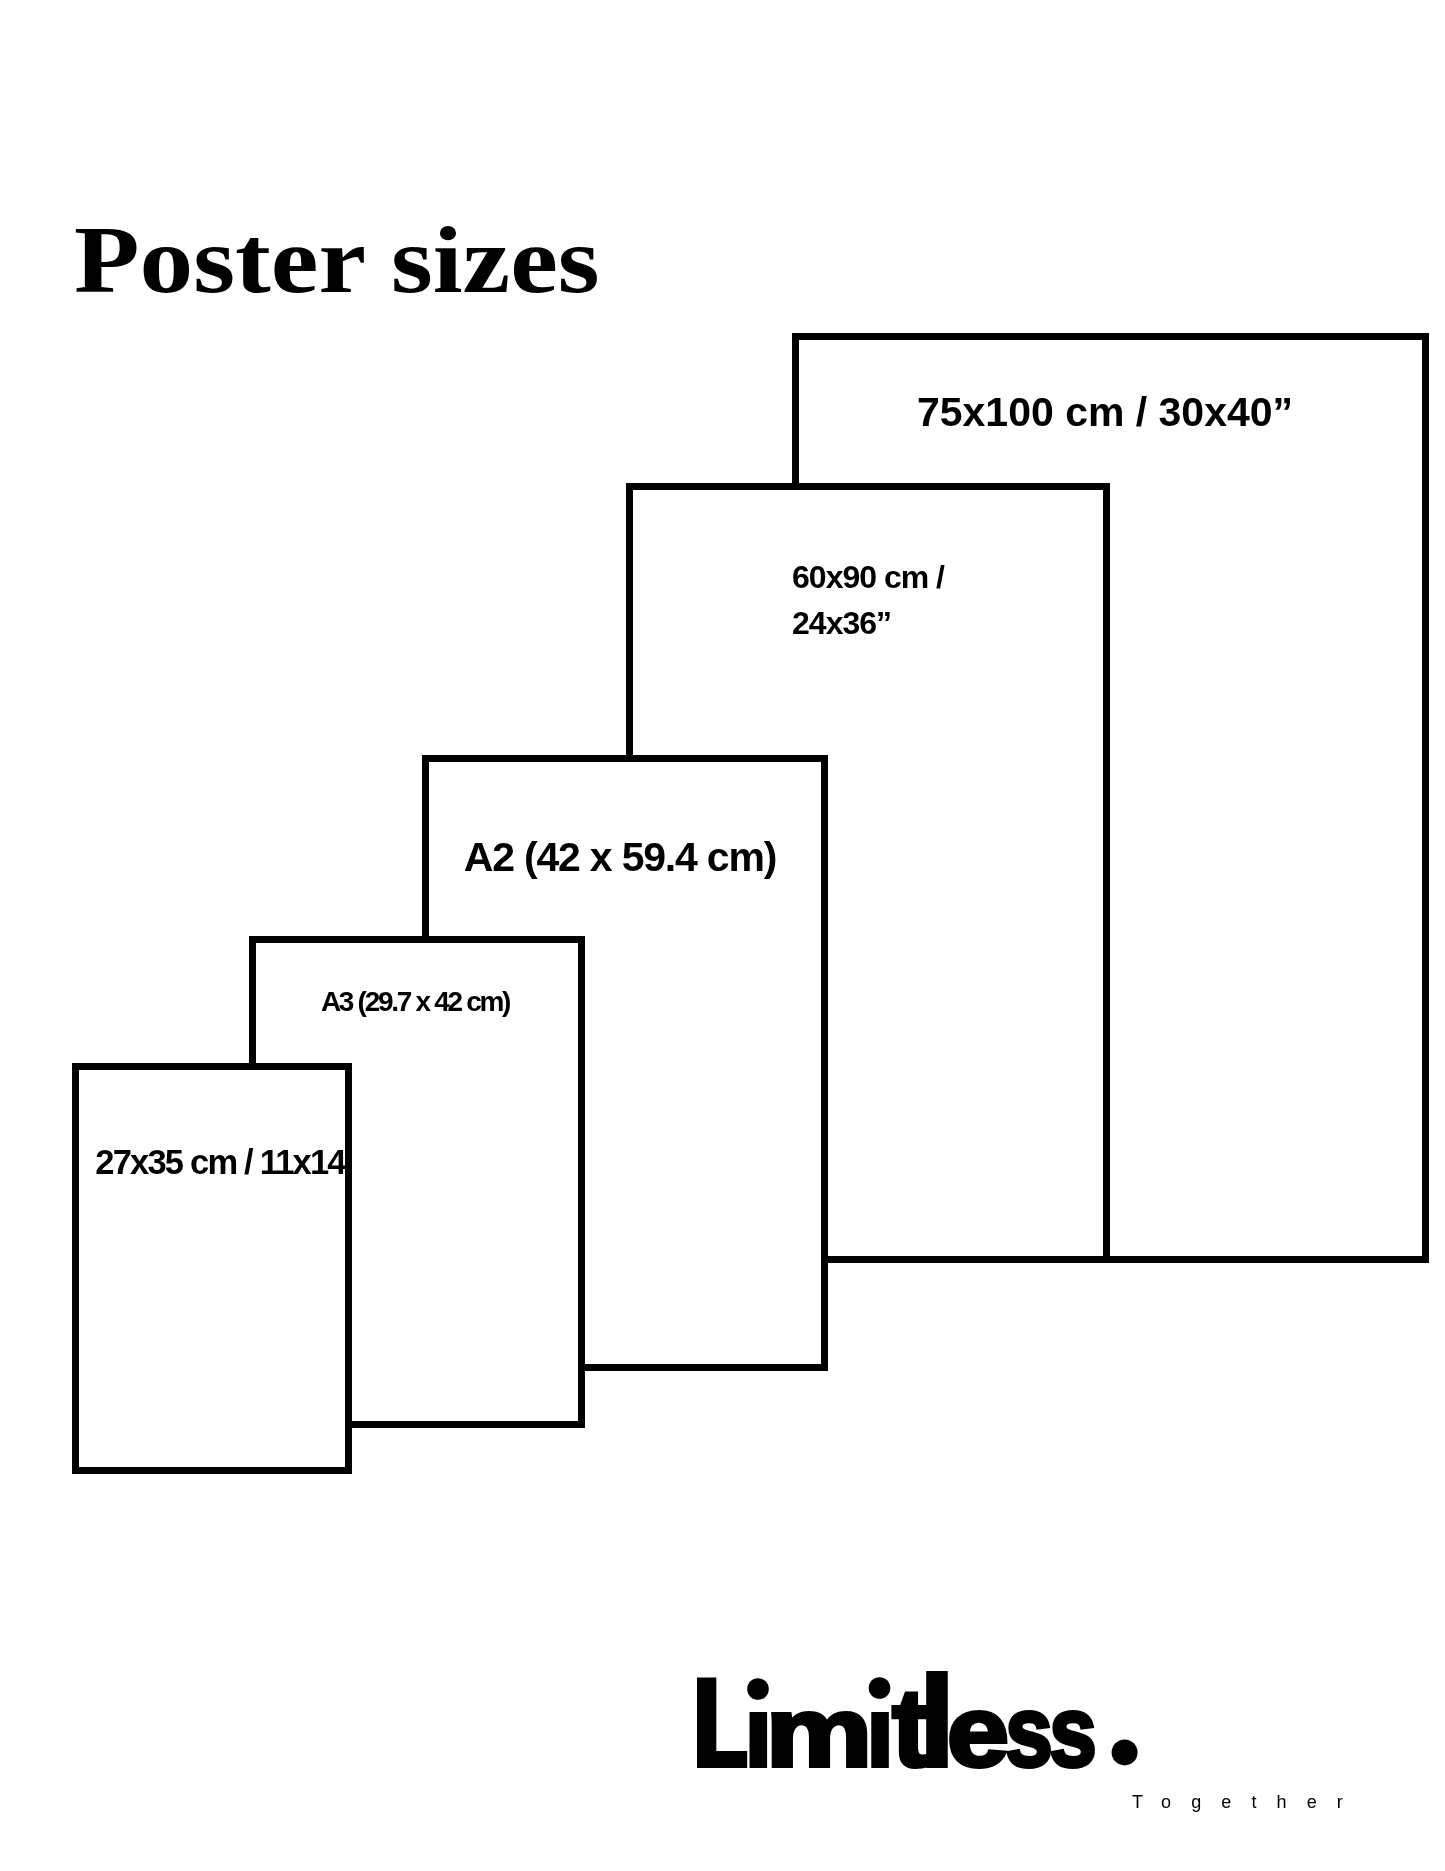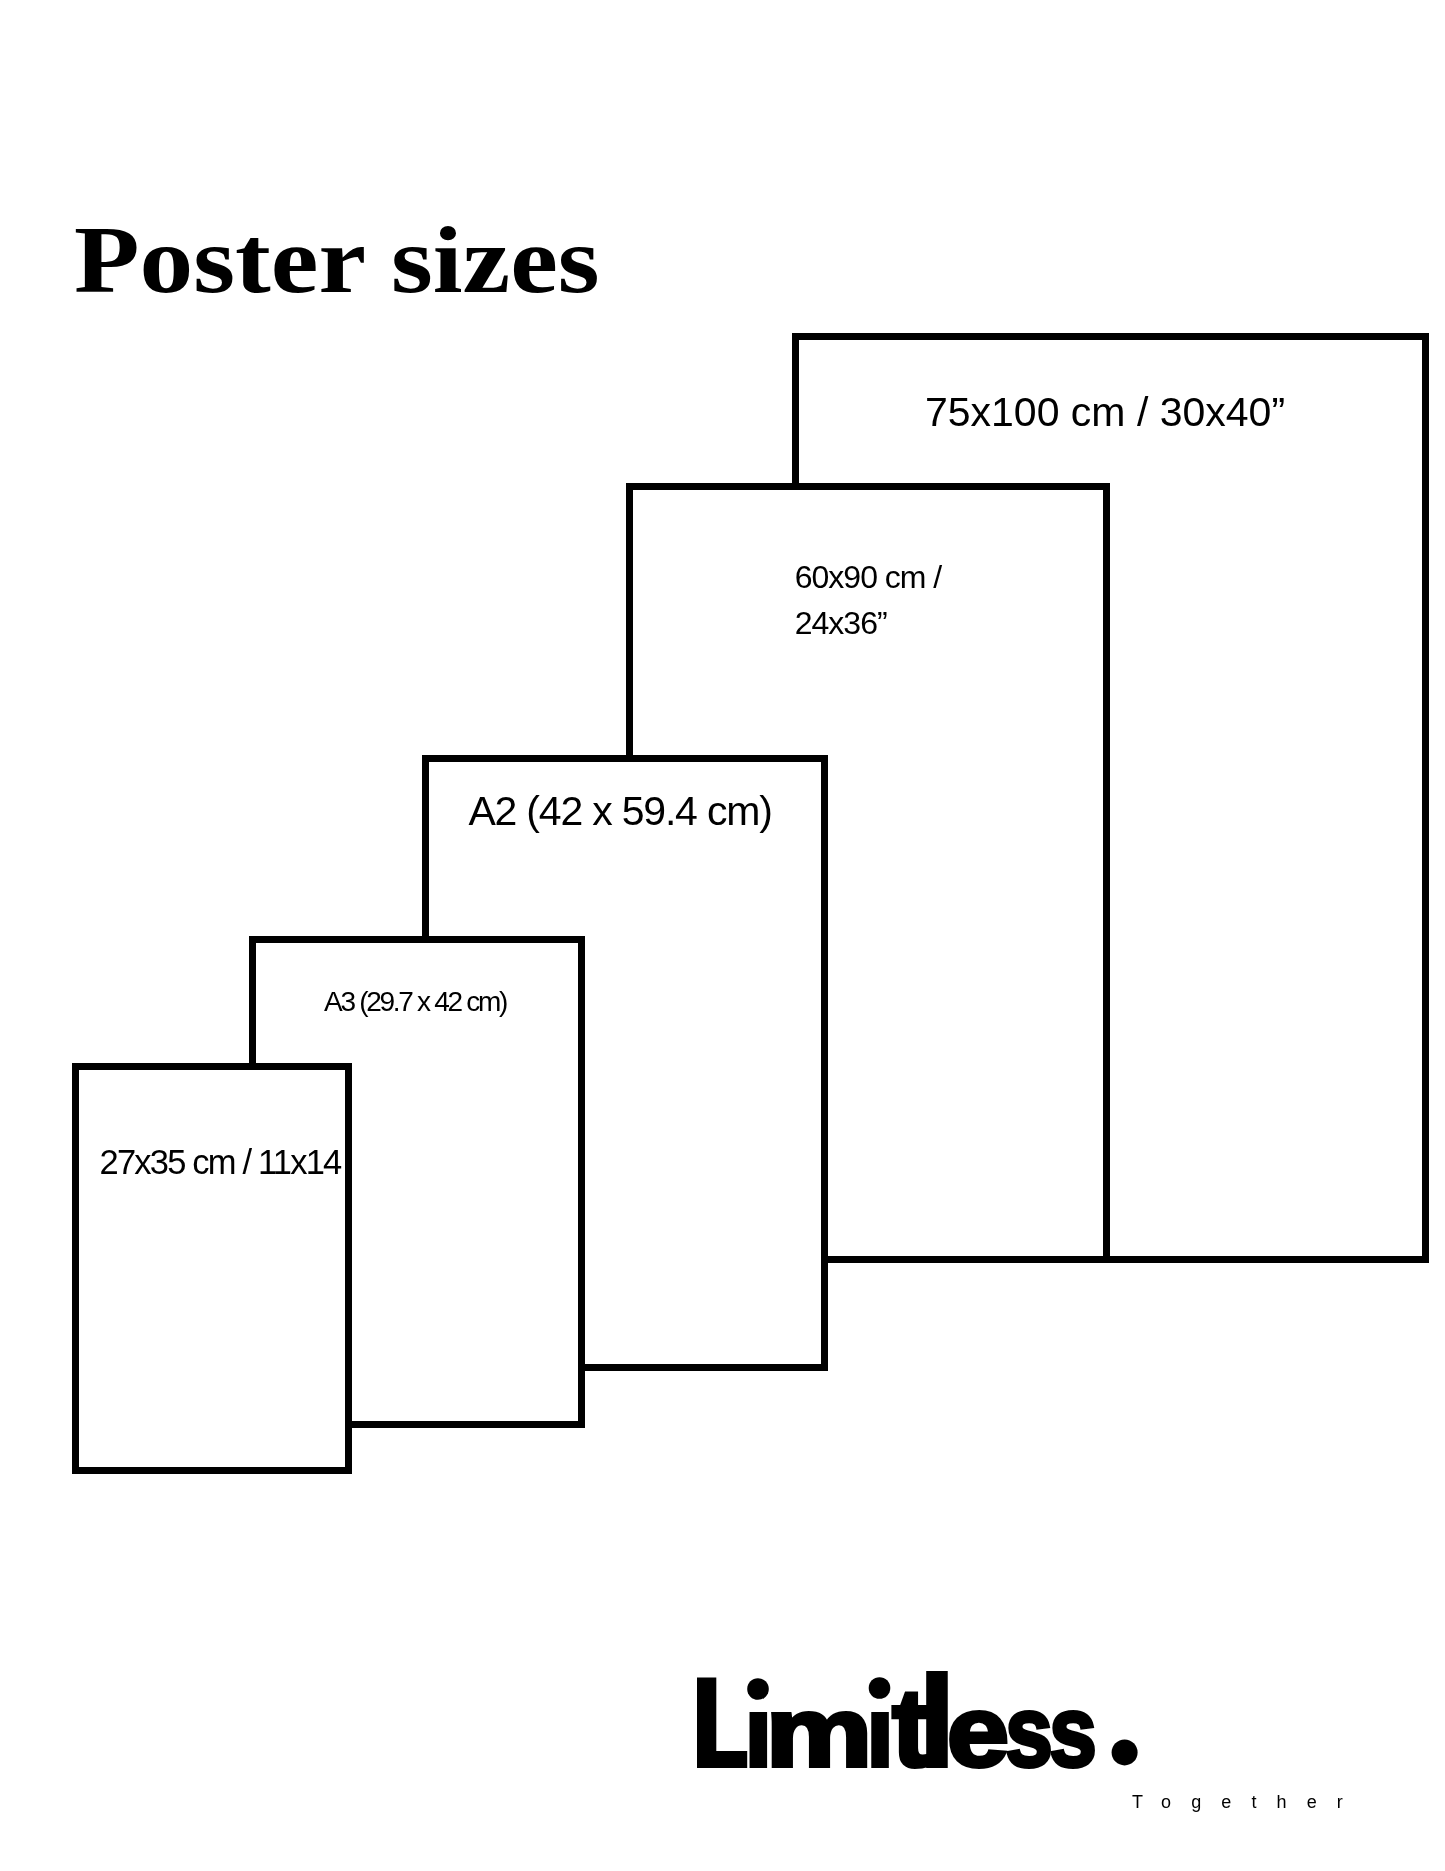--- a/index.html
+++ b/index.html
@@ -1,35 +1,35 @@
 <!DOCTYPE html>
 <html><head>
 <meta charset="utf-8">
 <style>
 html,body{margin:0;padding:0;}
 body{width:1445px;height:1871px;background:#ffffff;position:relative;overflow:hidden;font-family:"Liberation Sans",sans-serif;}
 .rect{position:absolute;background:#ffffff;border:7px solid #000000;box-sizing:border-box;}
-.lbl{position:absolute;font-family:"Liberation Sans",sans-serif;font-weight:normal;color:#000000;white-space:nowrap;transform:translateX(-50%);}
+.lbl{position:absolute;font-family:"Liberation Sans",sans-serif;font-weight:bold;color:#000000;white-space:nowrap;transform:translateX(-50%);}
 </style>
 </head>
 <body>
 
 <div style="position:absolute;left:74px;top:213px;font-family:'Liberation Serif',serif;font-weight:bold;font-size:95px;line-height:95px;color:#000;transform:scaleX(1.13);transform-origin:left top;">Poster sizes</div>
 
 <div class="rect" style="left:792px;top:333px;width:637px;height:930px;"></div>
 
 <div class="lbl" style="left:1105px;top:392px;font-size:41px;line-height:41px;">75x100 cm / 30x40”</div>
 
 <div class="rect" style="left:626px;top:483px;width:484px;height:780px;"></div>
 
 <div class="lbl" style="left:868px;top:554px;font-size:32px;line-height:46px;letter-spacing:-1px;">60x90 cm /<br>24x36”</div>
 
 <div class="rect" style="left:422px;top:755px;width:406px;height:616px;"></div>
 
-<div class="lbl" style="left:620px;top:791px;font-size:41px;line-height:41px;letter-spacing:-1.2px;">A2 (42 x 59.4 cm)</div>
+<div class="lbl" style="left:620px;top:837px;font-size:41px;line-height:41px;letter-spacing:-1.2px;">A2 (42 x 59.4 cm)</div>
 
 <div class="rect" style="left:249px;top:936px;width:336px;height:492px;"></div>
 
 <div class="lbl" style="left:415px;top:982px;font-size:28px;line-height:40.5px;letter-spacing:-2.3px;">A3 (29.7 x 42 cm)</div>
 
 <div class="rect" style="left:72px;top:1063px;width:280px;height:411px;"></div>
 
 <div class="lbl" style="left:220px;top:1145px;font-size:34.5px;line-height:34.5px;letter-spacing:-1.8px;">27x35 cm / 11x14</div>
 
 <svg style="position:absolute;left:640px;top:1640px;" width="560" height="160" viewBox="0 0 560 160">

